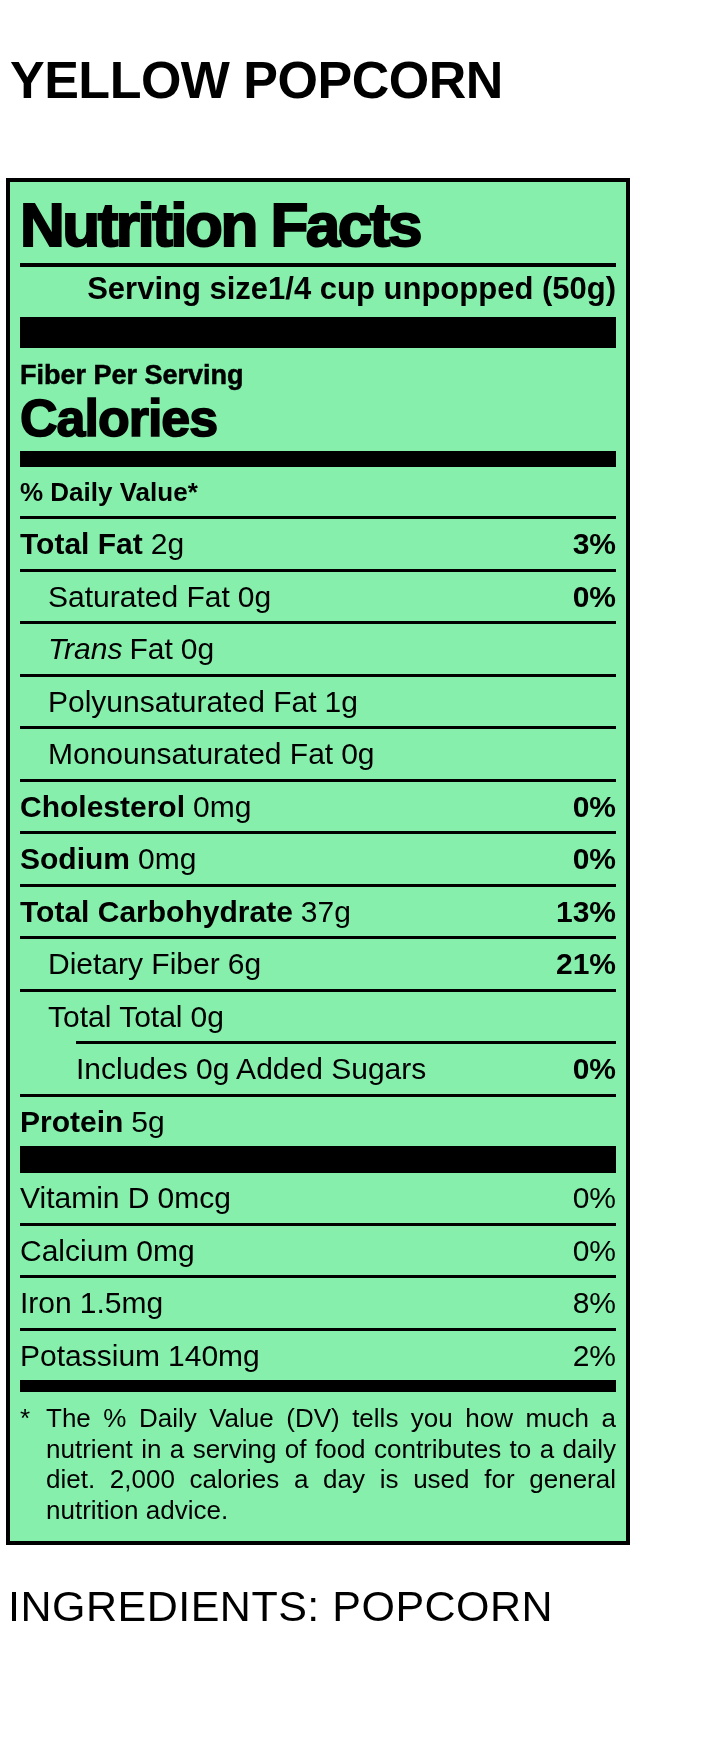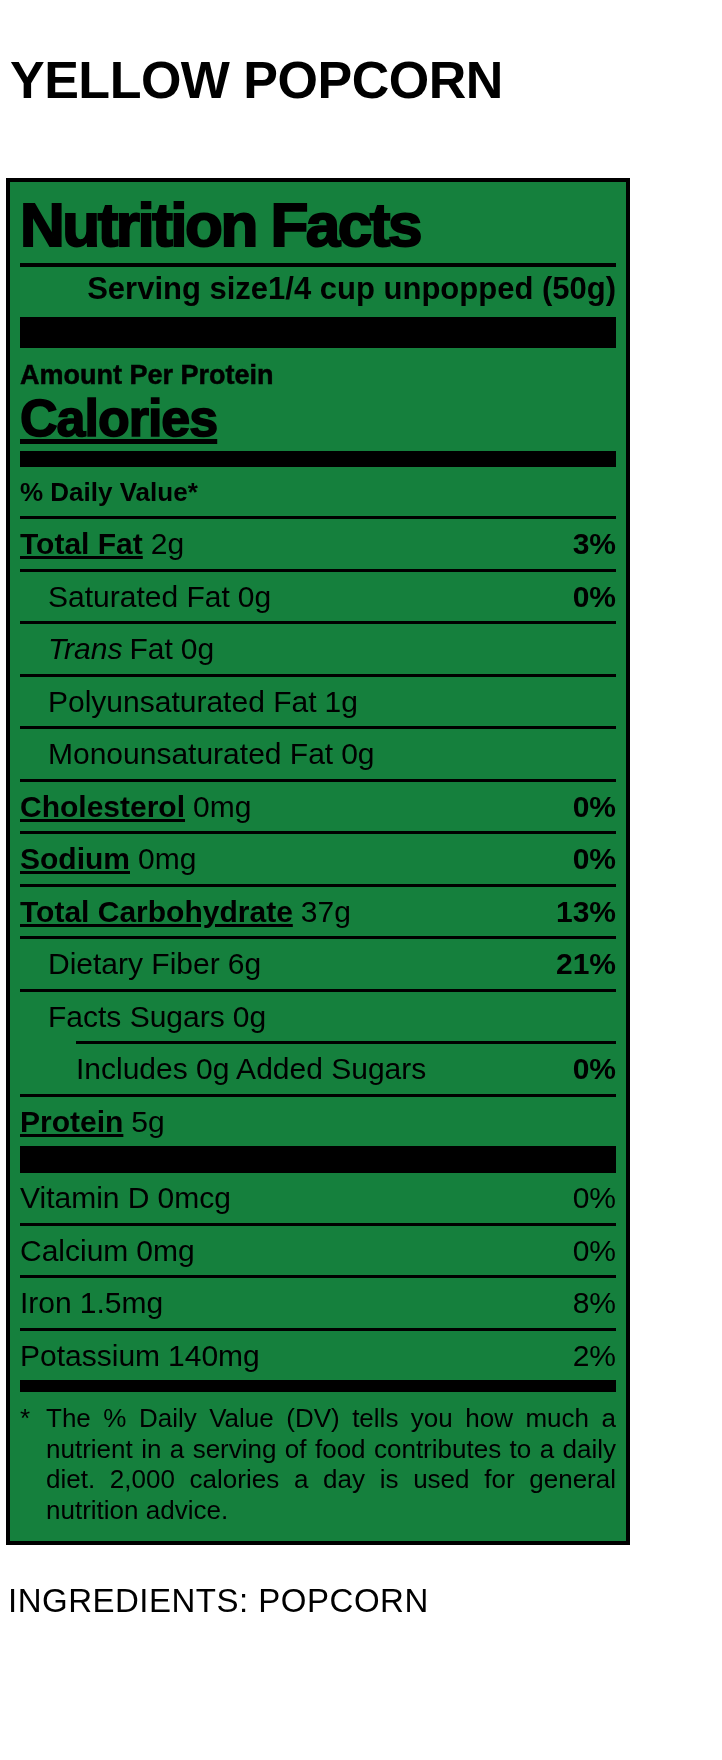--- a/index.html
+++ b/index.html
@@ -17,21 +17,21 @@
     font-size: 52px;
     font-weight: bold;
     letter-spacing: -0.5px;
     line-height: 1.05;
   }
 
   .nf-box {
     margin: 70px 8px 0 6px;
     border: 4px solid #000;
     padding: 10px 10px 0 10px;
-    background: #15803d;
+    background: #86efac;
   }
 
   .nf-title {
     font-size: 62px;
     font-weight: 900;
     letter-spacing: -2.5px;
     line-height: 1.05;
     -webkit-text-stroke: 2px #000;
     white-space: nowrap;
   }
@@ -51,21 +51,20 @@
   .bar-sm { height: 12px; }
 
   .aps {
     font-size: 27px; font-weight: bold; margin-top: 13px; line-height: 1.1;
     -webkit-text-stroke: 0.5px #000;
   }
 
   .cal-row {
     display: flex; justify-content: space-between; align-items: flex-end;
     margin-top: 2px;
-    text-decoration: underline;
   }
   .cal-label {
     font-size: 52px; font-weight: 900; line-height: 1.0;
     letter-spacing: -1px; -webkit-text-stroke: 1.6px #000;
   }
   .cal-value {
     font-size: 94px; font-weight: 900; line-height: 0.80;
     letter-spacing: -3px; -webkit-text-stroke: 1.2px #000;
   }
 
@@ -73,41 +72,41 @@
     font-size: 26px; font-weight: bold;
     padding: 10px 0 8px 0; border-bottom: 3px solid #000;
   }
 
   .row {
     display: flex; justify-content: space-between; align-items: baseline;
     font-size: 30px; line-height: 1.15;
     padding: 8px 0 7px 0;
     border-bottom: 3px solid #000;
   }
-  .row .nm b { font-weight: bold; text-decoration: underline; }
+  .row .nm b { font-weight: bold; }
   .row .amt { margin-left: 8px; font-weight: normal; }
   .row .it { font-style: italic; }
   .row .rest { margin-left: 7px; }
   .l1 { padding-left: 28px; gap: 20px; }
   .l2 { padding-left: 56px; }
   .dv { font-weight: bold; }
   .dv.reg { font-weight: normal; }
   .no-b { border-bottom: none; }
   .partial-rule { height: 3px; background: #000; margin-left: 56px; }
 
   .footnote {
     display: flex; font-size: 26px; line-height: 1.17;
     padding: 11px 0 16px 0;
   }
   .fn-star { flex: none; width: 26px; }
   .fn-text { flex: 1; text-align: justify; }
 
   .ingredients {
     margin: 38px 0 0 8px;
-    font-size: 33px;
+    font-size: 43px;
     letter-spacing: 0.5px;
     line-height: 1.1;
   }
 </style>
 </head>
 <body>
 
 <div class="page">
 
   <div class="page-title">YELLOW POPCORN</div>
@@ -118,21 +117,21 @@
     <div class="rule-heavy"></div>
 
 
     <div class="serving-size">
       <span>Serving size</span>
       <span>1/4 cup unpopped (50g)</span>
     </div>
 
     <div class="bar bar-xl"></div>
 
-    <div class="aps">Amount Per Protein</div>
+    <div class="aps">Fiber Per Serving</div>
 
     <div class="cal-row">
       <span class="cal-label">Calories</span>
     </div>
 
     <div class="bar bar-md"></div>
 
     <div class="dv-header">% Daily Value*</div>
 
     <div class="row">
@@ -174,21 +173,21 @@
       <span class="nm"><b>Total Carbohydrate</b><span class="amt">37g</span></span>
       <span class="dv">13%</span>
     </div>
 
     <div class="row l1">
       <span class="nm"><span>Dietary Fiber</span><span class="amt">6g</span></span>
       <span class="dv">21%</span>
     </div>
 
     <div class="row l1 no-b">
-      <span class="nm"><span>Facts Sugars</span><span class="amt">0g</span></span>
+      <span class="nm"><span>Total Total</span><span class="amt">0g</span></span>
       <span class="dv"></span>
     </div>
 
     <div class="partial-rule"></div>
 
     <div class="row l2">
       <span class="nm"><span>Includes 0g Added Sugars</span></span>
       <span class="dv">0%</span>
     </div>
 

